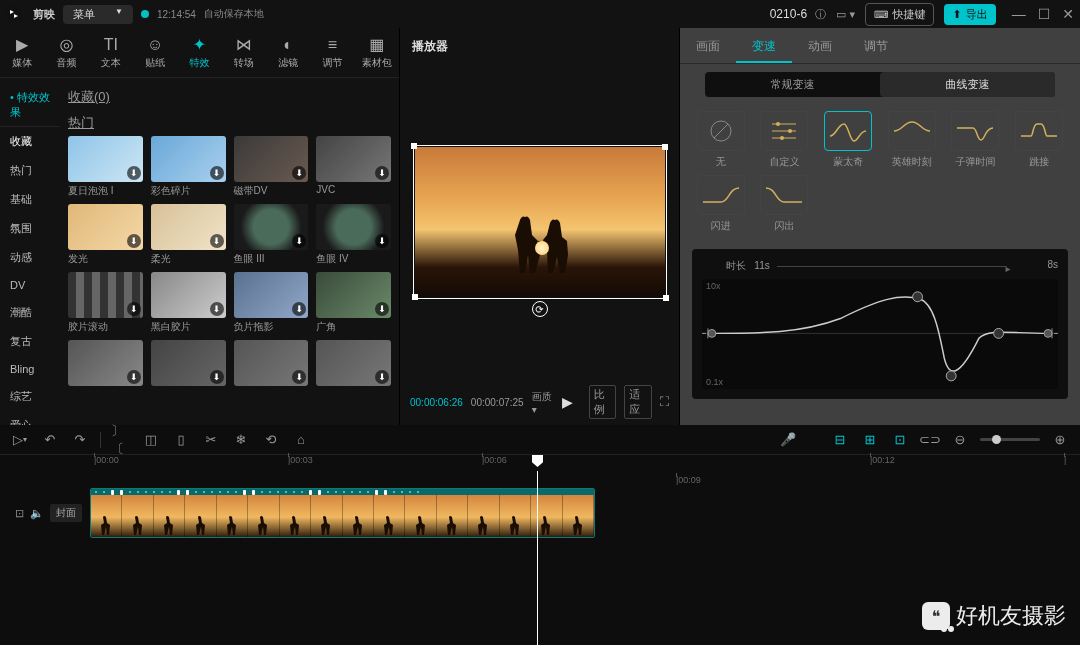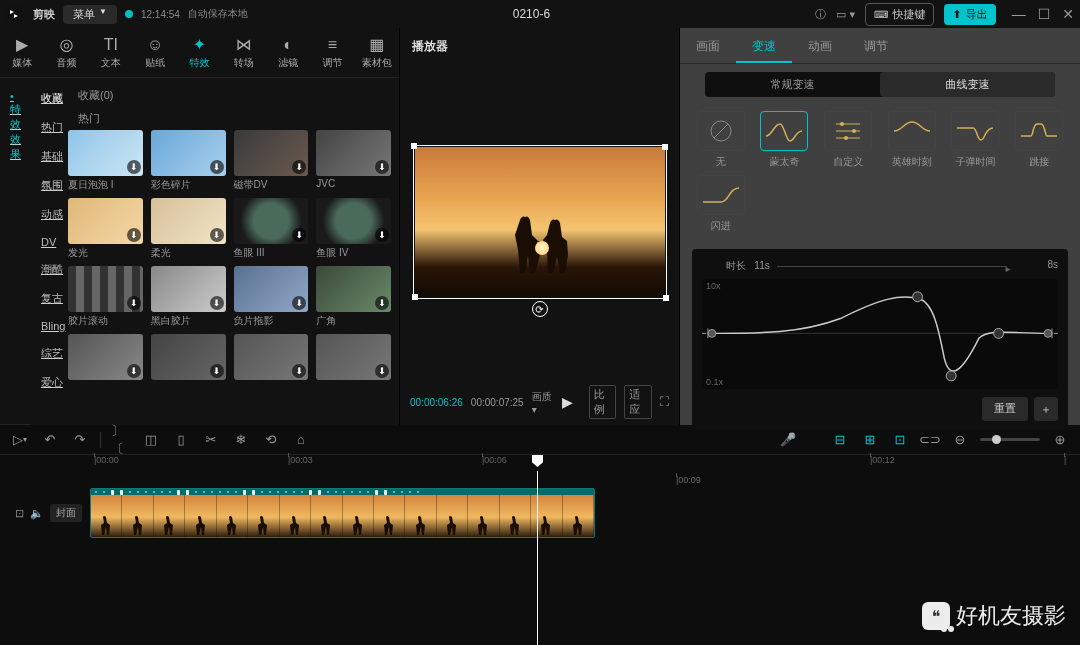--- a/index.html
+++ b/index.html
@@ -1,46 +1,46 @@
 <!DOCTYPE html>
 <html><head>
 <meta charset="utf-8">
 <style>
 * { margin:0; padding:0; box-sizing:border-box; }
 body { width:1080px; height:645px; background:#0d0d0d; font-family:"Microsoft YaHei",sans-serif; color:#ccc; font-size:11px; overflow:hidden; position:relative; }
 .titlebar { height:28px; background:#121212; display:flex; align-items:center; padding:0 6px; gap:8px; }
 .logo { display:flex; align-items:center; gap:11px; }
 .logo-badge { width:16px; height:16px; background:#111; border-radius:3px; display:flex; align-items:center; justify-content:center; }
 .logo-badge svg { width:12px; height:12px; }
-.menu-pill { background:#2a2a2a; padding:2px 10px; border-radius:4px; font-size:11px; color:#ddd; display:flex; align-items:flex-start; gap:4px; cursor:pointer; }
+.menu-pill { background:#2a2a2a; padding:2px 10px; border-radius:4px; font-size:11px; color:#ddd; display:flex; align-items:flex-start; gap:20px; cursor:pointer; }
 .status-dot { width:8px; height:8px; background:#00c0c0; border-radius:50%; }
 .autosave { color:#888; font-size:10px; }
-.title-center { flex:1; text-align:center; font-size:12px; color:#ddd; }
+.title-center { flex:1; text-align:right; font-size:12px; color:#ddd; }
 .title-right { display:flex; align-items:center; gap:10px; }
 .pill { padding:3px 8px; border-radius:4px; font-size:11px; display:flex; align-items:center; gap:4px; cursor:pointer; }
 .pill.outline { border:1px solid #555; color:#ccc; }
 .pill.export { background:#00c4cc; color:#111; font-weight:500; }
 .win-btns { display:flex; gap:12px; margin-left:6px; color:#999; }
 .win-btn { cursor:pointer; font-size:14px; }
 
 .top-area { display:flex; height:397px; }
 .panel-left { width:400px; background:#121212; border-right:1px solid #000; display:flex; flex-direction:column; }
 .asset-tabs { display:flex; height:50px; border-bottom:1px solid #222; }
 .asset-tab { flex:1; display:flex; flex-direction:column; align-items:center; justify-content:center; gap:2px; color:#aaa; font-size:10px; cursor:pointer; }
 .asset-tab.active { color:#00c4cc; }
 .asset-tab .ico { font-size:16px; }
 .asset-body { flex:1; display:flex; overflow:hidden; }
-.cat-side { width:60px; display:flex; padding-top:6px;text-decoration:underline; }
+.cat-side { width:60px; display:flex; flex-direction:column; padding-top:6px; }
 .cat-head { color:#00c4cc; font-size:11px; padding:6px 10px; border-bottom:1px solid #222; }
 .cat-item { color:#bbb; font-size:11px; padding:7px 10px; cursor:pointer; }
 .cat-item.active { color:#fff; }
 .thumb-area { flex:1; overflow-y:auto; padding:6px 8px; }
 .thumb-area::-webkit-scrollbar { width:6px; }
 .thumb-area::-webkit-scrollbar-thumb { background:#333; border-radius:3px; }
-.thumb-head { font-size:11px; color:#999; margin:4px 10px; }
+.thumb-head { font-size:13px; color:#999; margin:4px 0;text-decoration:underline; }
 .thumb-grid { display:grid; grid-template-columns:repeat(4,1fr); gap:6px 8px; }
 .thumb { display:flex; flex-direction:column; gap:2px; cursor:pointer; }
 .thumb-img { width:100%; height:46px; border-radius:3px; position:relative; overflow:hidden; }
 .thumb-dl { position:absolute; right:2px; bottom:2px; width:14px; height:14px; background:rgba(0,0,0,0.6); border-radius:50%; display:flex; align-items:center; justify-content:center; color:#fff; font-size:9px; }
 .thumb-lbl { font-size:10px; color:#999; }
 
 .panel-mid { width:280px; background:#121212; border-right:1px solid #000; display:flex; flex-direction:column; }
 .player-hd { padding:10px 12px; font-size:12px; color:#ddd;font-weight:bold; }
 .player-vw { flex:1; display:flex; align-items:center; justify-content:center; position:relative; }
 .canvas { width:250px; height:150px; position:relative; }
@@ -354,41 +354,41 @@
         <div class="preset">
           <div class="preset-box">
             <svg viewBox="0 0 40 30">
               <circle cx="20" cy="15" r="10" stroke="#888" fill="none"></circle>
               <line x1="13" y1="22" x2="27" y2="8" stroke="#888"></line>
             </svg>
           </div>
           <span class="preset-lbl">无</span>
         </div>
         <div class="preset">
-          <div class="preset-box sel">
-            <svg viewBox="0 0 40 30">
-              <path d="M2 20 C8 20 10 8 16 8 C20 8 22 25 26 25 C30 25 32 15 38 15" stroke="#d4b05a" fill="none" stroke-width="1.5"></path>
-            </svg>
-          </div>
-          <span class="preset-lbl">蒙太奇</span>
-        </div>
-        <div class="preset">
           <div class="preset-box">
             <svg viewBox="0 0 40 30">
               <line x1="8" y1="8" x2="32" y2="8" stroke="#d4b05a"></line>
               <circle cx="14" cy="8" r="2" fill="#d4b05a"></circle>
               <line x1="8" y1="15" x2="32" y2="15" stroke="#d4b05a"></line>
               <circle cx="26" cy="15" r="2" fill="#d4b05a"></circle>
               <line x1="8" y1="22" x2="32" y2="22" stroke="#d4b05a"></line>
               <circle cx="18" cy="22" r="2" fill="#d4b05a"></circle>
             </svg>
           </div>
           <span class="preset-lbl">自定义</span>
         </div>
         <div class="preset">
+          <div class="preset-box sel">
+            <svg viewBox="0 0 40 30">
+              <path d="M2 20 C8 20 10 8 16 8 C20 8 22 25 26 25 C30 25 32 15 38 15" stroke="#d4b05a" fill="none" stroke-width="1.5"></path>
+            </svg>
+          </div>
+          <span class="preset-lbl">蒙太奇</span>
+        </div>
+        <div class="preset">
           <div class="preset-box">
             <svg viewBox="0 0 40 30">
               <path d="M2 15 C10 15 12 6 20 6 C28 6 30 15 38 15" stroke="#d4b05a" fill="none" stroke-width="1.5"></path>
             </svg>
           </div>
           <span class="preset-lbl">英雄时刻</span>
         </div>
         <div class="preset">
           <div class="preset-box">
             <svg viewBox="0 0 40 30">
@@ -405,20 +405,28 @@
           </div>
           <span class="preset-lbl">跳接</span>
         </div>
         <div class="preset">
           <div class="preset-box">
             <svg viewBox="0 0 40 30">
               <path d="M2 22 C12 22 14 22 20 22 C28 22 28 8 38 8" stroke="#d4b05a" fill="none" stroke-width="1.5"></path>
             </svg>
           </div>
           <span class="preset-lbl">闪进</span>
+        </div>
+        <div class="preset">
+          <div class="preset-box">
+            <svg viewBox="0 0 40 30">
+              <path d="M2 8 C12 8 12 22 20 22 C28 22 30 22 38 22" stroke="#d4b05a" fill="none" stroke-width="1.5"></path>
+            </svg>
+          </div>
+          <span class="preset-lbl">闪出</span>
         </div>
       </div>
     <div class="curve-panel">
       <div class="curve-hd">
         <span><span>时长</span>&nbsp;&nbsp;&nbsp;<span>11s</span> <span style="display:inline-block;width:230px;border-top:1px solid #444;vertical-align:middle;margin:0 4px;position:relative"><span style="position:absolute;right:-4px;top:-4px;color:#666">▸</span></span></span>
         <span>8s</span>
       </div>
       <div class="curve-area">
         <span class="curve-y" style="top:2px">10x</span>
         <span class="curve-y" style="bottom:2px">0.1x</span>
@@ -426,24 +434,20 @@
           <line x1="0" y1="55" x2="360" y2="55" stroke="#333"></line>
           <path d="M10 55 C 60 55, 100 55, 140 40 C 180 20, 200 15, 220 20 C 235 25, 240 55, 245 80 C 250 100, 260 100, 280 60 C 290 50, 310 55, 350 55" stroke="#ccc" stroke-width="1.5" fill="none"></path>
           <circle cx="10" cy="55" r="4" fill="#555" stroke="#999"></circle>
           <path d="M6 50 L6 60 M4 55 L0 55" stroke="#999"></path>
           <circle cx="218" cy="18" r="5" fill="#333" stroke="#aaa"></circle>
           <circle cx="252" cy="98" r="5" fill="#333" stroke="#aaa"></circle>
           <circle cx="300" cy="55" r="5" fill="#333" stroke="#aaa"></circle>
           <circle cx="350" cy="55" r="4" fill="#555" stroke="#999"></circle>
           <path d="M354 50 L354 60 M356 55 L360 55" stroke="#999"></path>
         </svg>
-      </div>
-      <div class="curve-btns">
-        <div class="curve-btn">重置</div>
-        <div class="add-btn">＋</div>
       </div>
     </div>
   </div>
 </div>
 
 <div class="timeline-area">
   <div class="tl-toolbar">
     <span class="tl-tool">▷<span style="font-size:8px">▾</span></span>
     <span class="tl-tool">↶</span>
     <span class="tl-tool">↷</span>

